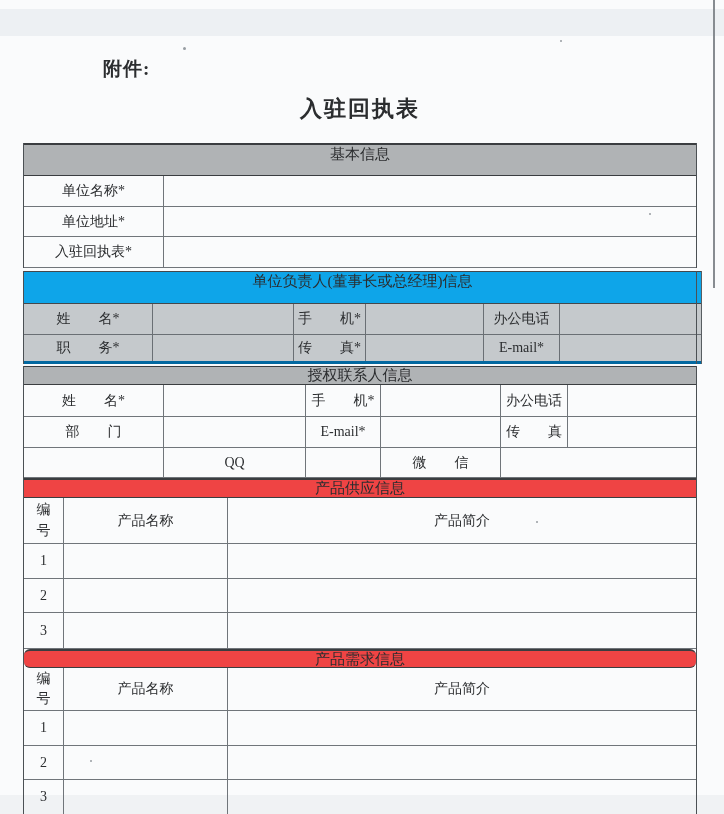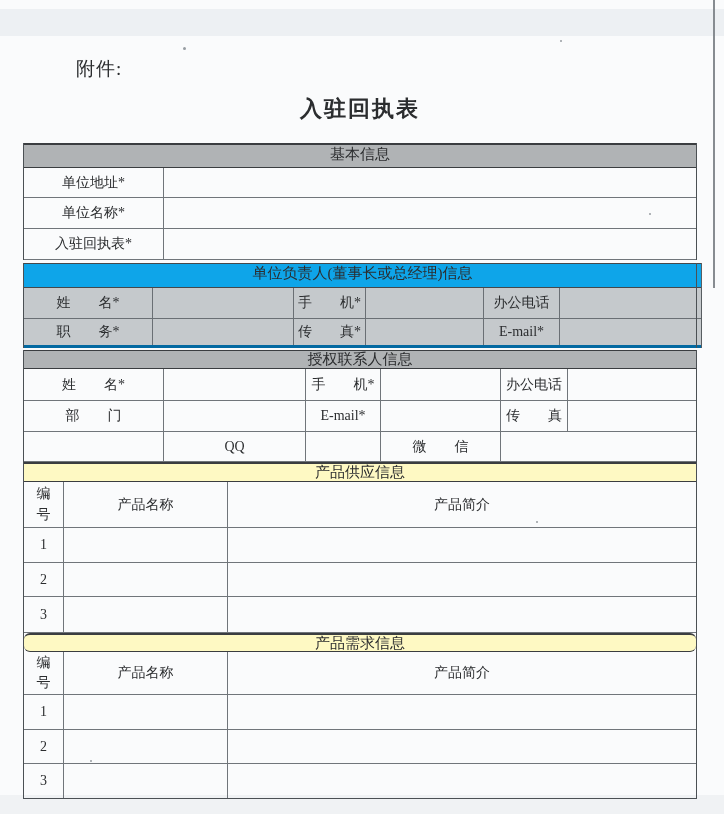--- a/index.html
+++ b/index.html
@@ -6,31 +6,31 @@
   body{
     width:724px;height:814px;position:relative;overflow:hidden;
     background:#fafbfc;
     font-family:"Liberation Serif","DejaVu Serif",serif;
     color:#2b2d2f;
   }
   .scan-band{position:absolute;left:0;top:9px;width:724px;height:27px;background:#edf0f3;}
   .scan-band2{position:absolute;left:0;top:795px;width:724px;height:19px;background:#f0f2f4;}
   .scan-line-right{position:absolute;left:713px;top:0;width:2px;height:288px;background:#878c91;}
   .speck{position:absolute;border-radius:50%;background:#979da2;}
-  .attach{position:absolute;left:76px;top:56px;font-size:19px;font-weight:normal;letter-spacing:1px;}
+  .attach{position:absolute;left:103px;top:56px;font-size:19px;font-weight:bold;letter-spacing:1px;}
   .title{position:absolute;left:23px;top:94px;width:674px;text-align:center;
          font-size:22px;font-weight:bold;letter-spacing:2px;}
   .form{position:absolute;left:23px;top:143px;width:674px;}
   .sec{border-left:1px solid #4b5054;border-right:1px solid #4b5054;box-sizing:border-box;}
   .bar{
-    box-sizing:border-box;height:25px;line-height:18px;text-align:center;
+    box-sizing:border-box;height:33px;line-height:18px;text-align:center;
     background:#b0b3b5;font-size:15px;
     border-top:2px solid #3a3d40;border-bottom:1px solid #3a3d40;
   }
-  .bar.dark{background:#fef9c3;}
+  .bar.dark{background:#ef4444;}
   .row{display:grid;box-sizing:border-box;border-bottom:1px solid #70757a;}
   .row > div{box-sizing:border-box;border-right:1px solid #70757a;
              display:flex;align-items:center;justify-content:center;
              font-size:14px;overflow:hidden;}
   .row > div:last-child{border-right:none;font-family:Liberation Mono, monospace;}
   
   .s1 .row{grid-template-columns:140px 1fr;}
   .s1 .row{height:31px;}
   .s1 .row.h30{height:30px;}
   
@@ -76,26 +76,26 @@
 <div class="speck" style="left:90px;top:760px;width:2px;height:2px;"></div>
 <div class="speck" style="left:430px;top:648px;width:2px;height:2px;"></div>
 
 <div class="attach">附件:</div>
 <div class="title">入驻回执表</div>
 
 <div class="form">
 
   <div class="sec s1">
     <div class="bar">基本信息</div>
+    <div class="row">
+      <div>单位名称*</div>
+      <div class="blank"></div>
+    </div>
     <div class="row h30">
       <div>单位地址*</div>
-      <div class="blank"></div>
-    </div>
-    <div class="row">
-      <div>单位名称*</div>
       <div class="blank"></div>
     </div>
     <div class="row">
       <div>入驻回执表*</div>
       <div class="blank"></div>
     </div>
   </div>
 
   <div class="s2">
     <div class="bar">单位负责人(董事长或总经理)信息</div>

